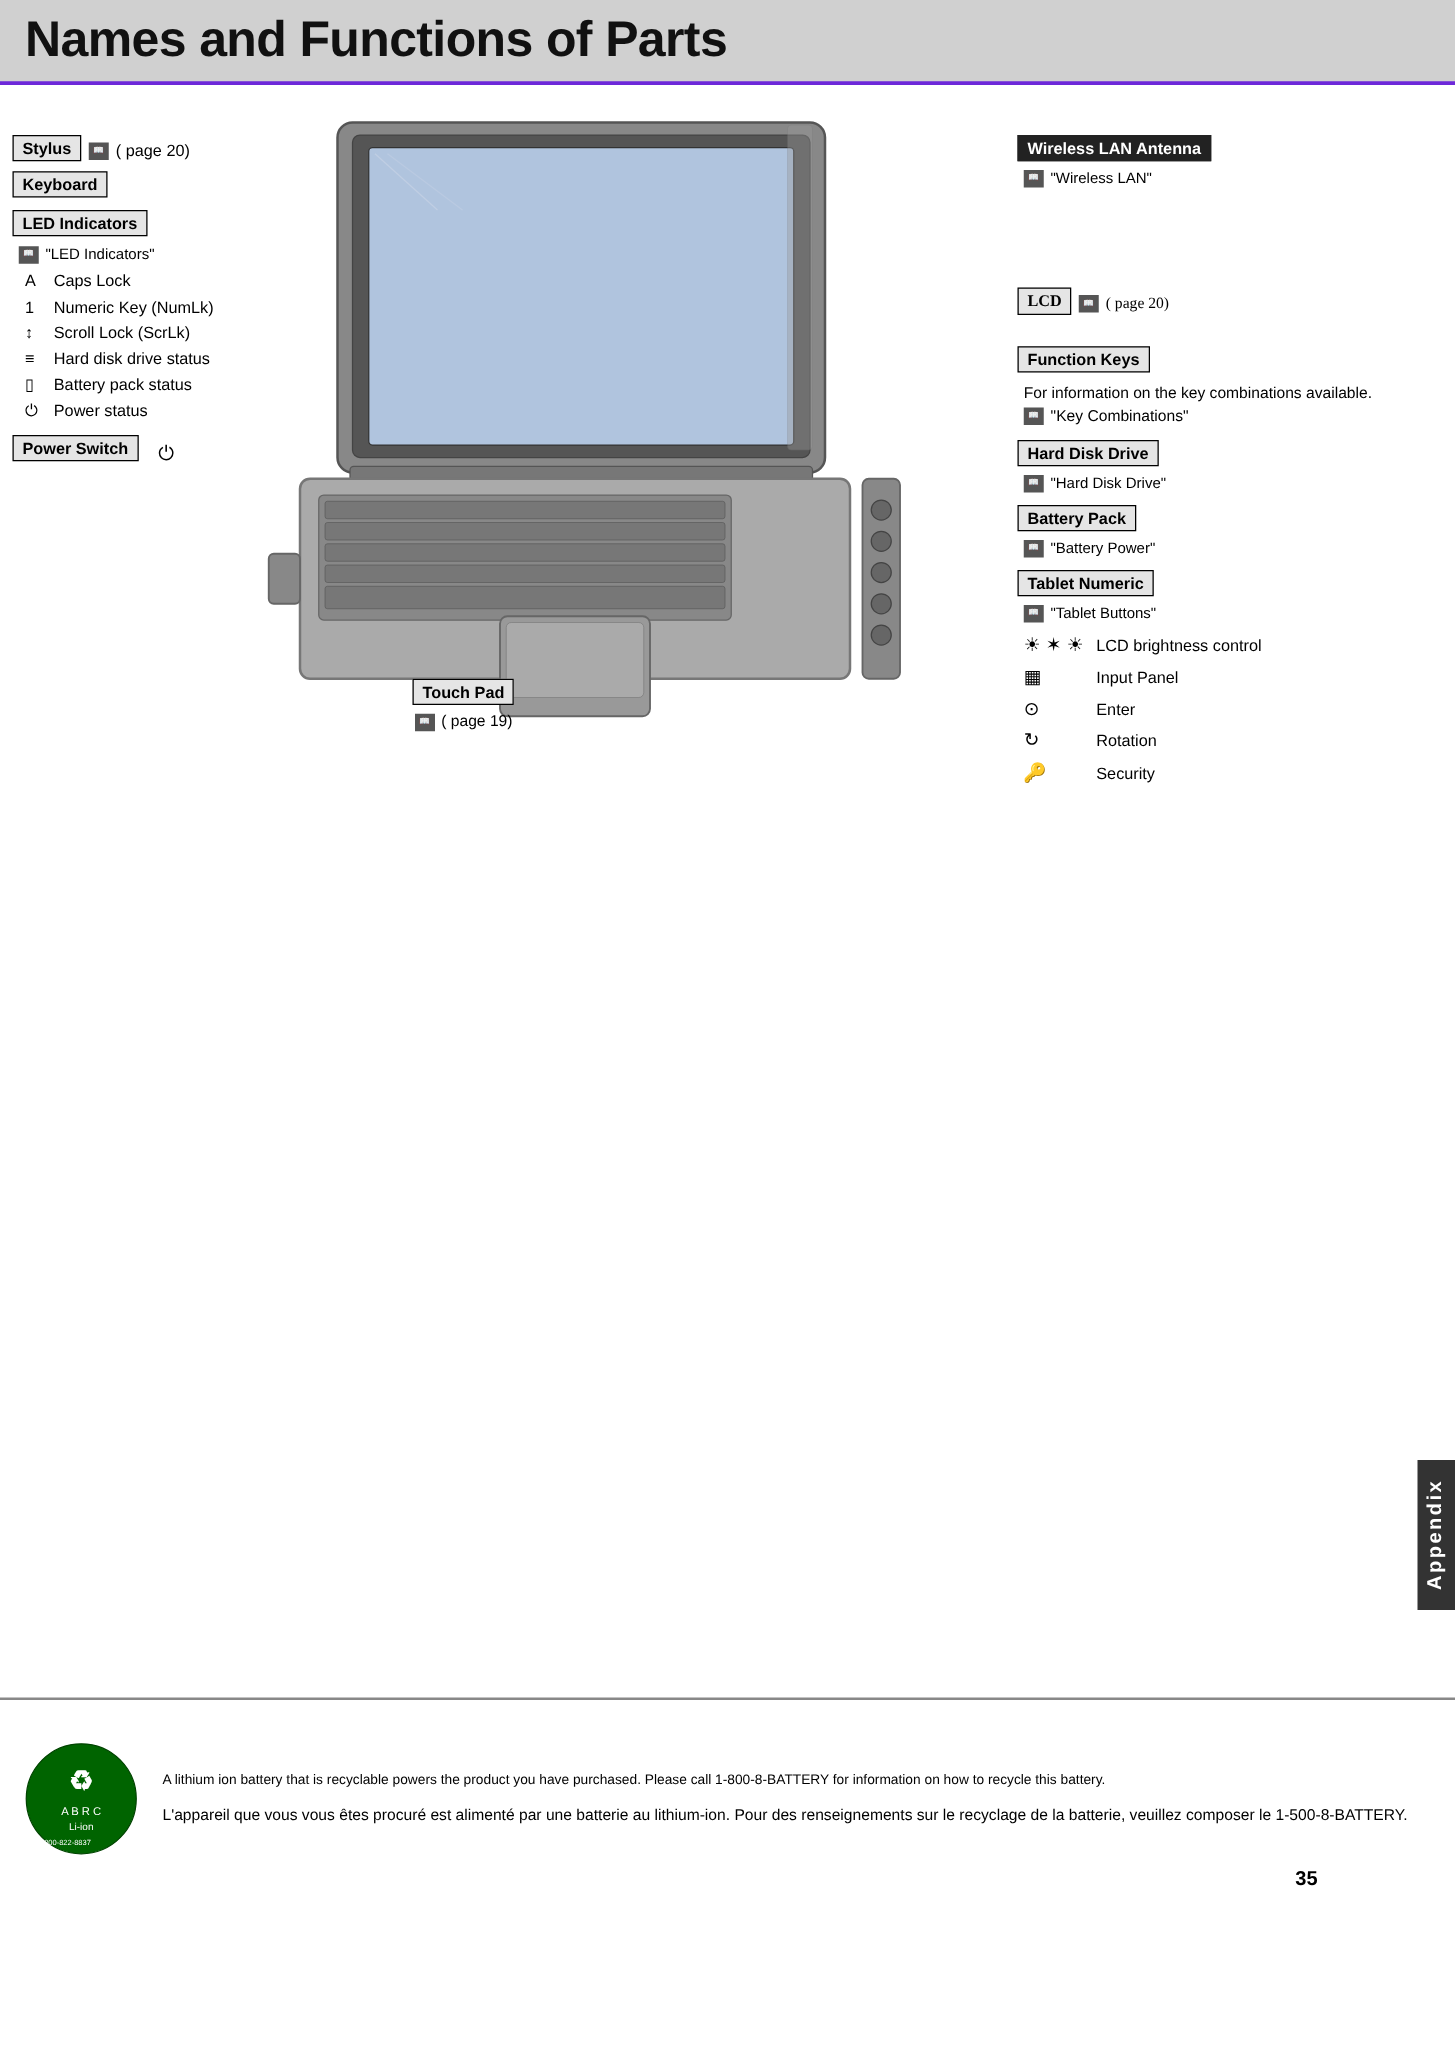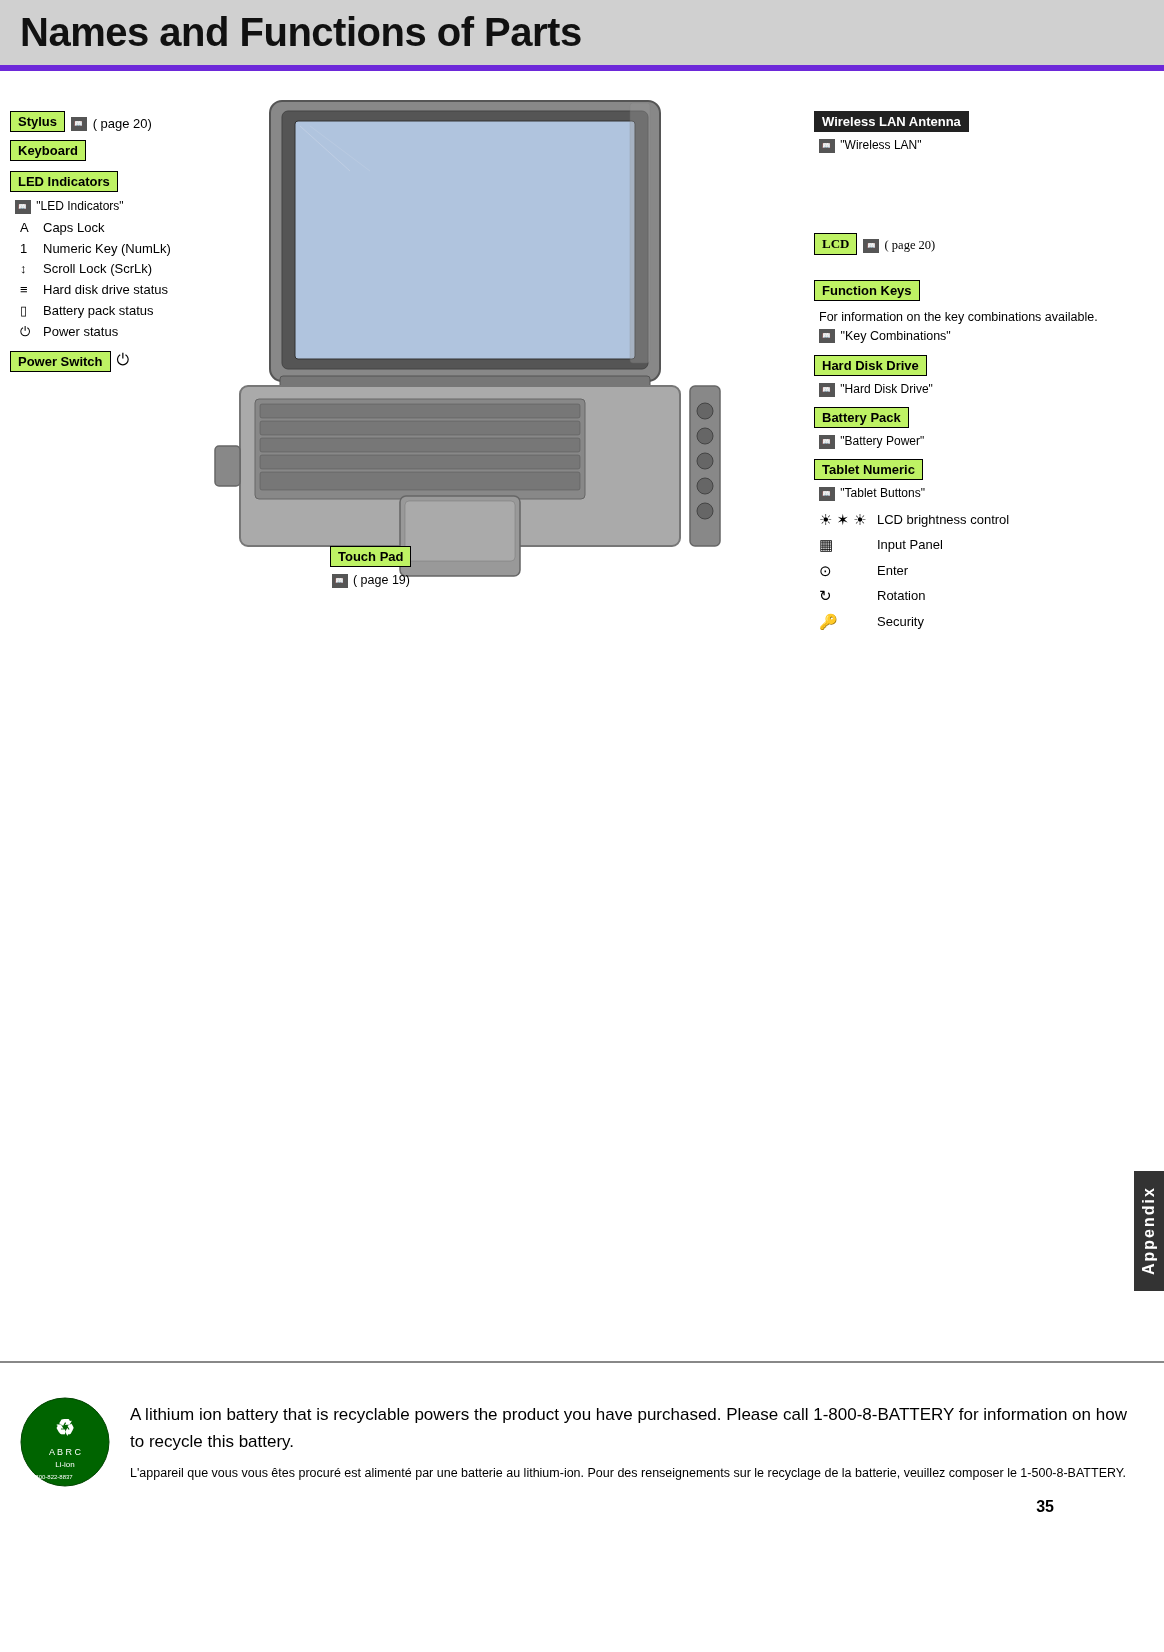--- a/index.html
+++ b/index.html
@@ -10,21 +10,21 @@
       font-family: Arial, Helvetica, sans-serif;
       font-size: 14px;
       position: relative;
       overflow-x: hidden;
     }
 
     
     .page-header {
       background: #d0d0d0;
       padding: 10px 20px 10px 20px;
-      border-bottom: 6px solid #6d28d9;
+      border-bottom: 3px solid #6d28d9;
     }
     .page-header h1 {
       font-size: 40px;
       font-weight: bold;
       color: #111;
       letter-spacing: -0.5px;
     }
 
     
     .appendix-tab {
@@ -60,21 +60,21 @@
       top: 40px;
       width: 280px;
     }
 
     .label-box {
       display: inline-block;
       border: 1.5px solid #000;
       padding: 2px 7px;
       font-size: 13px;
       font-weight: bold;
-      background: #bef264;
+      background: #e5e5e5;
       margin-bottom: 4px;
     }
 
     .led-list {
       margin-left: 10px;
       margin-top: 4px;
     }
     .led-list li {
       list-style: none;
       font-size: 13px;
@@ -213,21 +213,21 @@
             <span>Battery pack status</span>
           </li>
         <li>
             <span class="led-icon">⏻</span>
             <span>Power status</span>
           </li>
       </ul>
     </div>
 
     <div class="power-switch-block">
-      <div style="display:flex; align-items:flex-start; gap:6px;">
+      <div style="display:flex; align-items:flex-end; gap:16px;">
         <span class="label-box">Power Switch</span>
         <span style="font-size:16px;">⏻</span>
       </div>
     </div>
   </div>
 
   <div class="laptop-container">
     <svg viewBox="0 0 540 500" xmlns="http://www.w3.org/2000/svg">
 
       <rect x="70" y="10" width="390" height="280" rx="12" ry="12" fill="#888" stroke="#555" stroke-width="2"></rect>
@@ -365,20 +365,20 @@
         <circle cx="45" cy="45" r="44" fill="#006400" stroke="#004400" stroke-width="1"></circle>
 
         <text x="45" y="38" text-anchor="middle" font-size="22" fill="#fff" font-weight="bold">♻</text>
         <text x="45" y="58" text-anchor="middle" font-size="9" fill="#fff">A B R C</text>
         <text x="45" y="70" text-anchor="middle" font-size="8" fill="#fff">Li-ion</text>
         <text x="10" y="82" text-anchor="start" font-size="6" fill="#fff">1-800-822-8837</text>
       </svg>
     </div>
 
     <div style="flex:1;">
-      <p style="font-size:17px; line-height:1.6; margin-bottom:8px;">A lithium ion battery that is recyclable powers the product you have purchased.  Please call 1-800-8-BATTERY for information on how to recycle this battery.</p>
+      <p style="font-size:11px; line-height:1.6; margin-bottom:8px;">A lithium ion battery that is recyclable powers the product you have purchased.  Please call 1-800-8-BATTERY for information on how to recycle this battery.</p>
       <p style="font-size:12.5px; line-height:1.6;">L'appareil que vous vous êtes procuré est alimenté par une batterie au lithium-ion. Pour des renseignements sur le recyclage de la batterie, veuillez composer le 1-500-8-BATTERY.</p>
     </div>
   </div>
 
   <div style="position:absolute; bottom:5px; right:110px; font-size:16px; font-weight:bold;">35</div>
 
 </div>
 
 </body></html>

